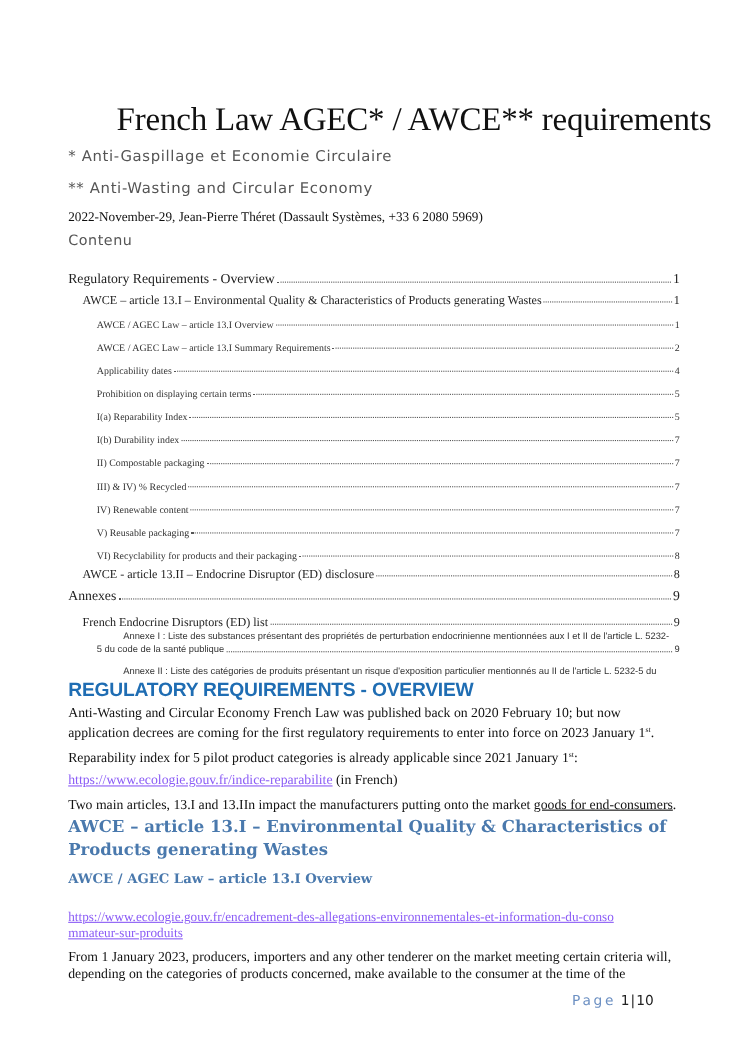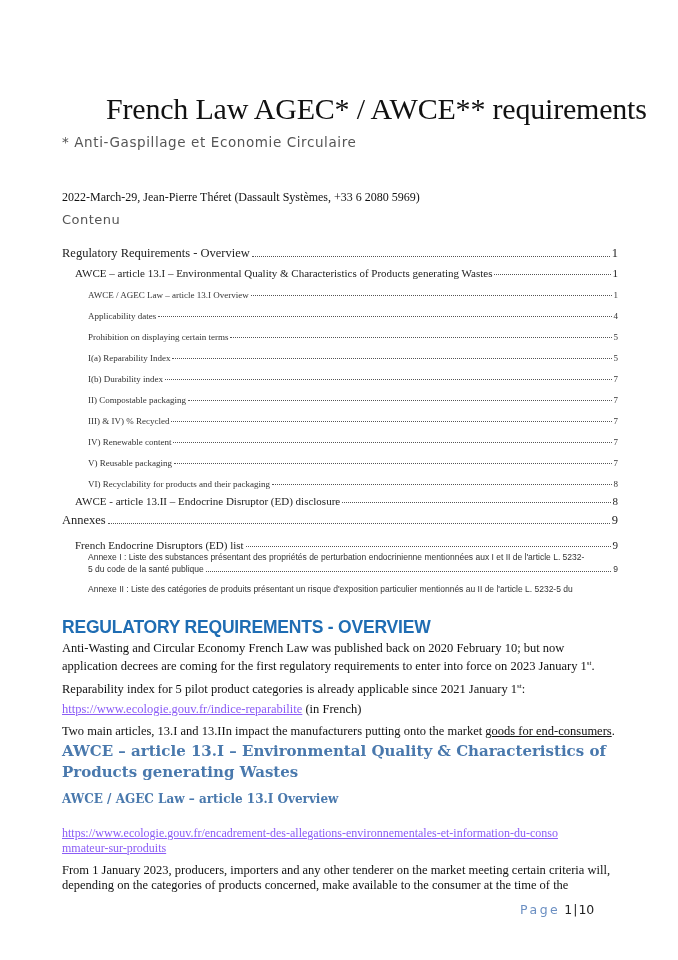--- a/index.html
+++ b/index.html
@@ -12,21 +12,21 @@
   .contenu { position:absolute; left:62px; top:212px; font-family:"DejaVu Sans",sans-serif; font-size:13px; color:#555; letter-spacing:0.5px; }
   .toc { position:absolute; left:62px; top:240px; width:556px; font-family:"Liberation Serif",serif; color:#222; }
   .toc-row { display:flex; align-items:flex-end; white-space:nowrap; }
   .toc-row .lbl { flex:0 0 auto; }
   .toc-row .dots { flex:1 1 auto; overflow:hidden; border-bottom:1px dotted #555; margin:0 2px 4px 2px; height:1px; }
   .toc-row .pg { flex:0 0 auto; }
   .lvl1 { font-size:12.5px; height:21px; }
   .lvl2 { font-size:11px; padding-left:13px; height:18px; }
   .lvl3 { font-size:9px; padding-left:26px; height:21px; color:#333; }
   .lvl3w { font-size:8.5px; padding-left:26px; color:#333; font-family:"Liberation Sans",sans-serif; line-height:12px; margin-bottom:8px; }
-  .lvl3w .line1 { white-space:nowrap; }
+  .lvl3w .line1 { white-space:nowrap;margin-left:24px; }
   .lvl3w .line2 { display:flex; align-items:flex-end; white-space:nowrap; }
   .lvl3w .line2 .dots { flex:1 1 auto; border-bottom:1px dotted #555; margin:0 2px 3px 2px; height:1px; }
   .h1 { position:absolute; left:62px; top:617px; font-family:"Liberation Sans",sans-serif; font-weight:bold; font-size:17.5px; color:#1f6db3; letter-spacing:-0.2px; white-space:nowrap; }
   .para { position:absolute; left:62px; font-family:"Liberation Serif",serif; font-size:12.5px; color:#111; line-height:15px; width:560px; }
   .para sup { font-size:7px; }
   a.link { color:#8b5cf6; text-decoration:underline; }
   .u { text-decoration:underline; }
   .h2 { position:absolute; left:62px; top:741px; font-family:"DejaVu Serif",serif; font-weight:bold; font-size:15px; color:#4a79ad; line-height:21px; width:560px; }
   .h3 { position:absolute; left:62px; top:792px; font-family:"DejaVu Serif",serif; font-weight:bold; font-size:12px; color:#4a79ad; white-space:nowrap; }
   .footer { position:absolute; left:520px; top:902px; font-family:"DejaVu Sans",sans-serif; font-size:12.5px; white-space:nowrap; }
@@ -34,38 +34,44 @@
   .footer .num { color:#222; }
   .footer .sep { color:#222; margin:0 1px; }
 </style>
 </head>
 <body>
 
 <div class="page">
 
   <div class="title">French Law AGEC* / AWCE** requirements</div>
   <div class="sub1">* Anti-Gaspillage et Economie Circulaire</div>
-  <div class="author">2022-March-29, Jean-Pierre Théret (Dassault Systèmes, +33 6 2080 5969)</div>
+  <div class="sub2">** Anti-Wasting and Circular Economy</div>
+  <div class="author">2022-November-29, Jean-Pierre Théret (Dassault Systèmes, +33 6 2080 5969)</div>
   <div class="contenu">Contenu</div>
 
   <div class="toc">
     <div class="toc-row lvl1">
         <span class="lbl">Regulatory Requirements - Overview</span>
         <span class="dots"></span>
         <span class="pg">1</span>
       </div>
     <div class="toc-row lvl2">
         <span class="lbl">AWCE – article 13.I – Environmental Quality &amp; Characteristics of Products generating Wastes</span>
         <span class="dots"></span>
         <span class="pg">1</span>
       </div>
     <div class="toc-row lvl3">
         <span class="lbl">AWCE / AGEC Law – article 13.I Overview</span>
         <span class="dots"></span>
         <span class="pg">1</span>
+      </div>
+    <div class="toc-row lvl3">
+        <span class="lbl">AWCE / AGEC Law – article 13.I Summary Requirements</span>
+        <span class="dots"></span>
+        <span class="pg">2</span>
       </div>
     <div class="toc-row lvl3">
         <span class="lbl">Applicability dates</span>
         <span class="dots"></span>
         <span class="pg">4</span>
       </div>
     <div class="toc-row lvl3">
         <span class="lbl">Prohibition on displaying certain terms</span>
         <span class="dots"></span>
         <span class="pg">5</span>

